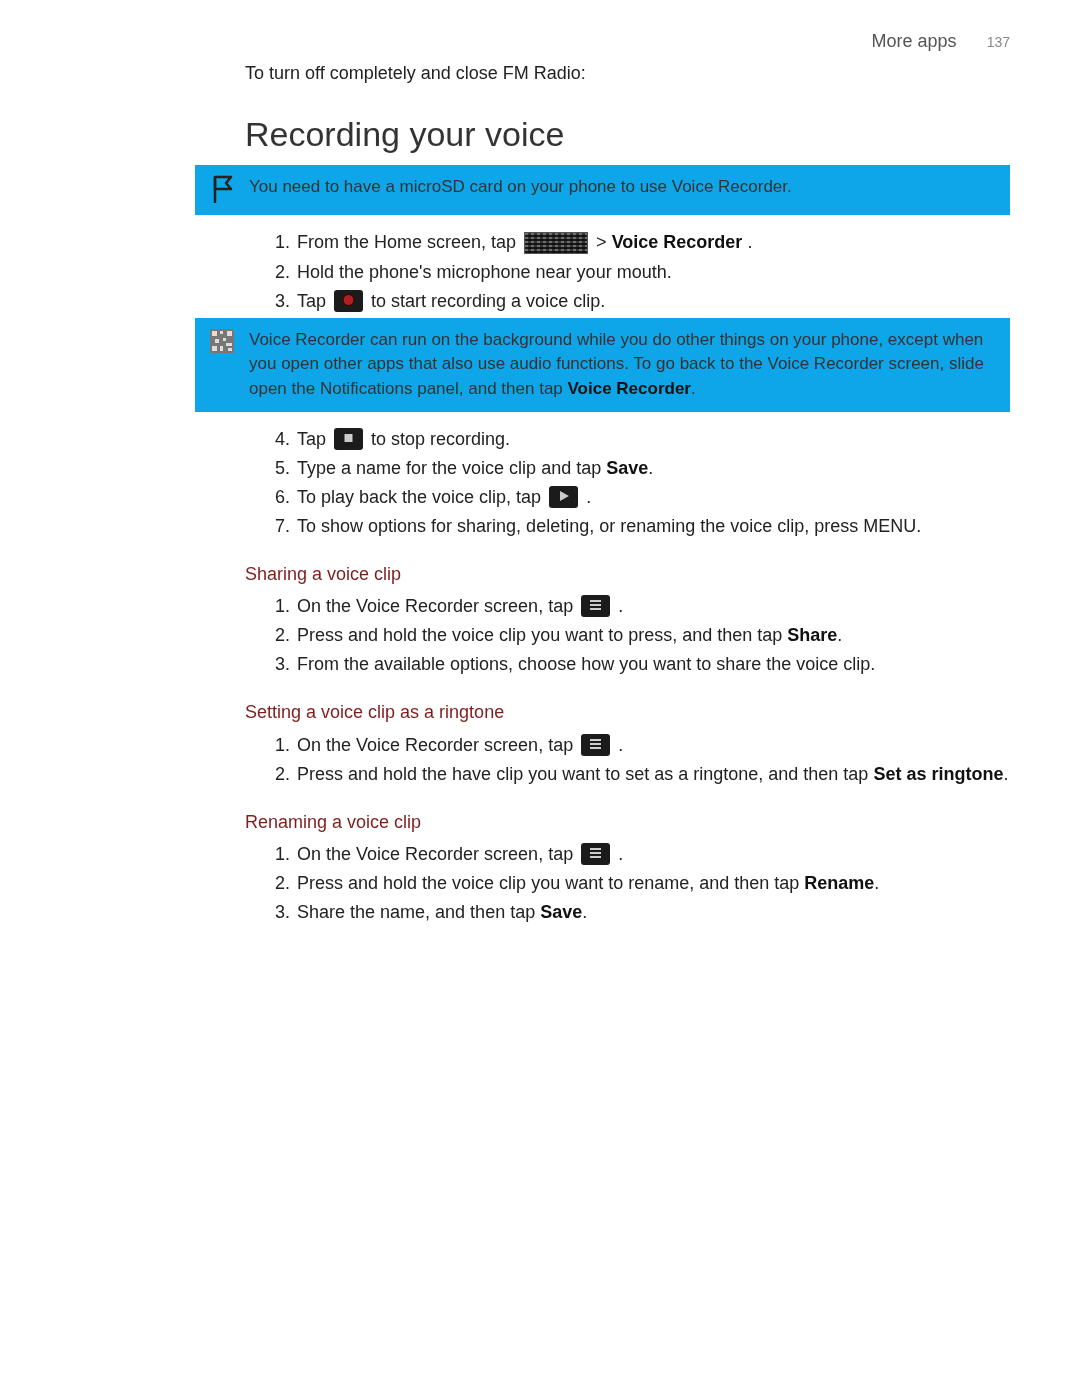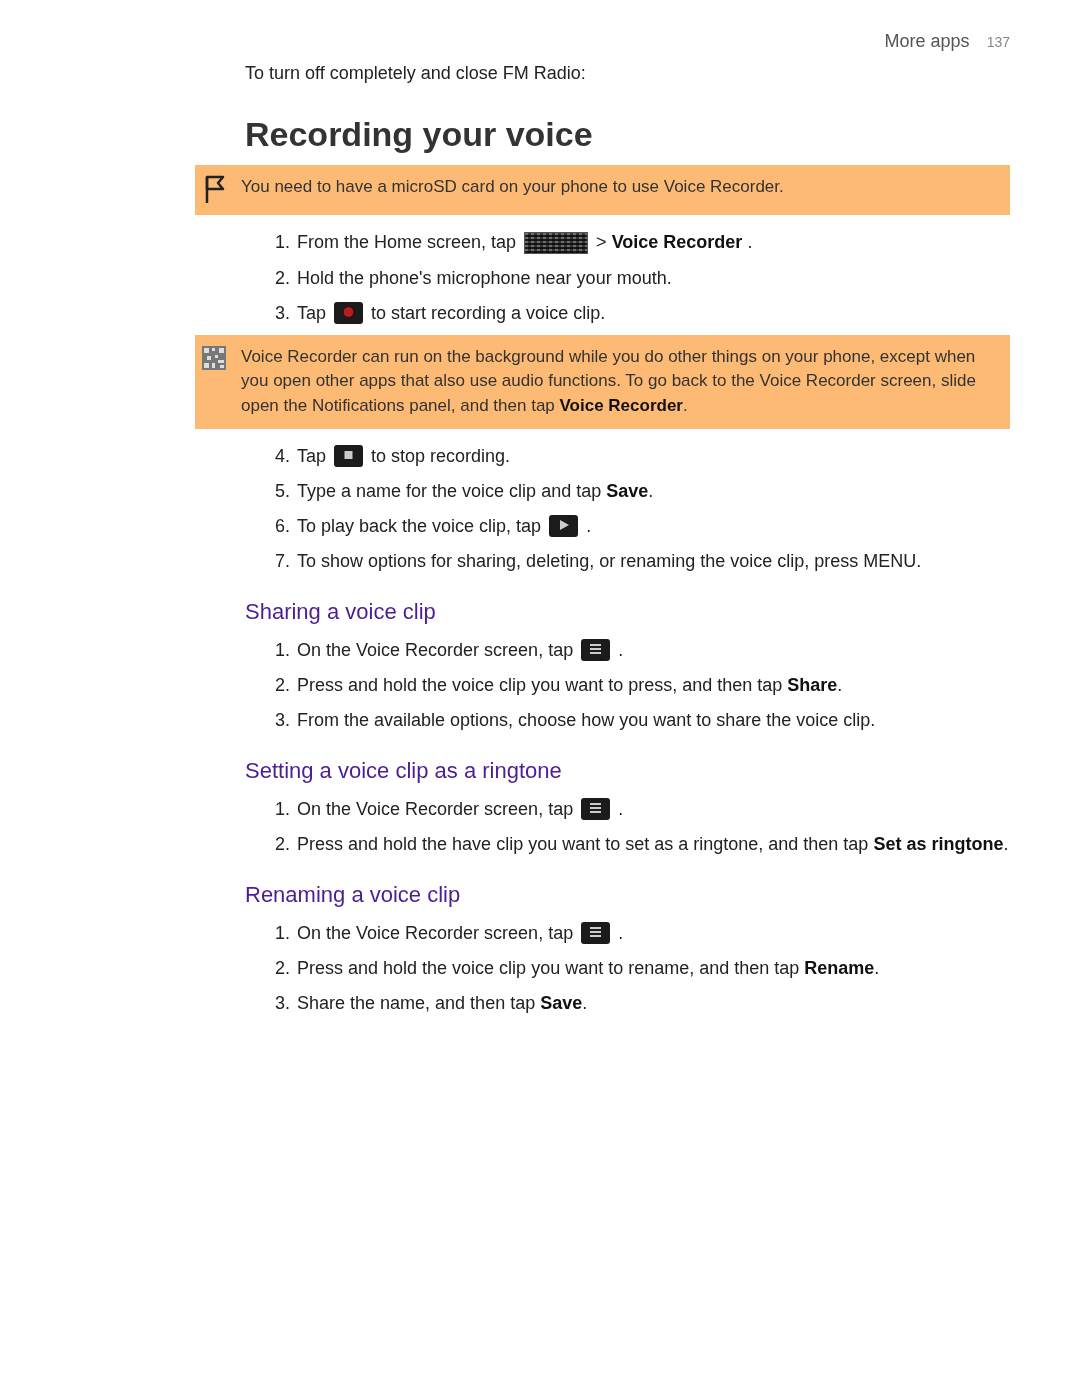--- a/index.html
+++ b/index.html
@@ -19,55 +19,55 @@
   }
   .header {
     text-align: right;
     font-size: 18px;
     color: #555;
     margin-bottom: 6px;
   }
   .header .pg {
     font-size: 14px;
     color: #888;
-    margin-left: 12px;
+    margin-left: 25px;
   }
   .content {
     margin-left: 175px;
   }
   .bullet-list {
     list-style: none;
     padding: 0;
     margin: 2px 0 0 40px;
   }
   .bullet-list li::before {
     content: "\25A0";
     font-size: 10px;
     display: inline-block;
     vertical-align: middle;
     margin-right: 15px;
     position: relative;
     top: -2px;
   }
   h1 {
-    font-weight: 700;
+    font-weight: 400;
     font-size: 34px;
     color: #333;
     margin: 24px 0 6px 0;
   }
   h2 {
     font-weight: 400;
-    font-size: 22px;
-    color: #4c1d95;
+    font-size: 18px;
+    color: #7f1d1d;
     margin: 22px 0 6px 0;
   }
   .note {
-    background: #fdba74;
+    background: #0ea5e9;
     margin-left: -50px;
-    padding: 10px 14px 10px 6px;
+    padding: 10px 14px 10px 14px;
     display: flex;
     align-items: flex-start;
     font-size: 17px;
     color: #333;
     margin-bottom: 14px;
   }
   .note .note-icon {
     width: 30px;
     flex: 0 0 30px;
     margin-right: 10px;
@@ -79,21 +79,21 @@
     display: block;
   }
   ol {
     list-style: none;
     counter-reset: step;
     padding: 0;
     margin: 4px 0 4px 30px;
   }
   ol > li {
     counter-increment: step;
-    margin: 9px 0;
+    margin: 3px 0;
     position: relative;
     padding-left: 22px;
   }
   ol > li::before {
     content: counter(step) ".";
     position: absolute;
     left: 0;
   }
   ol.start4 { counter-reset: step 3; }
   .btn {

